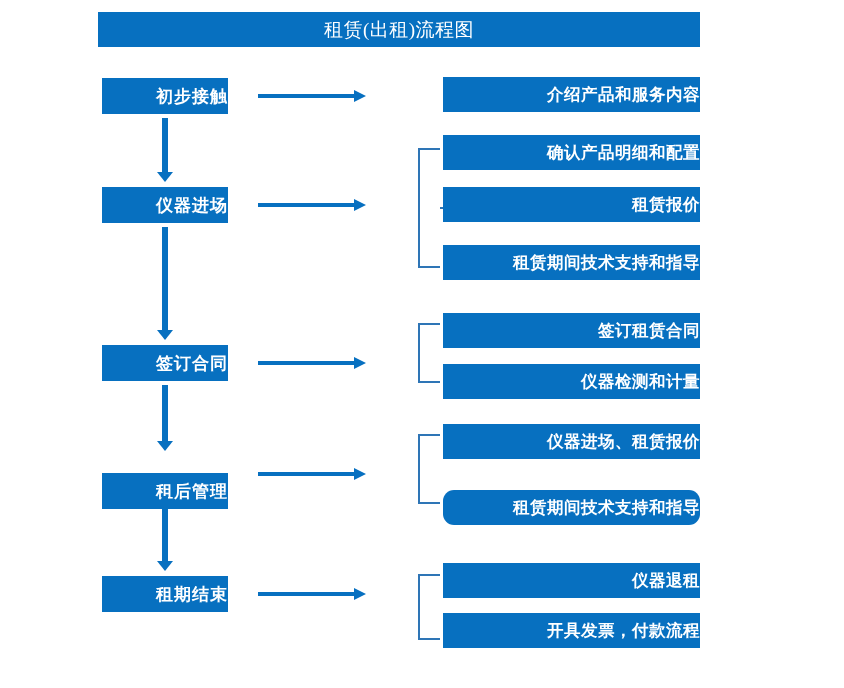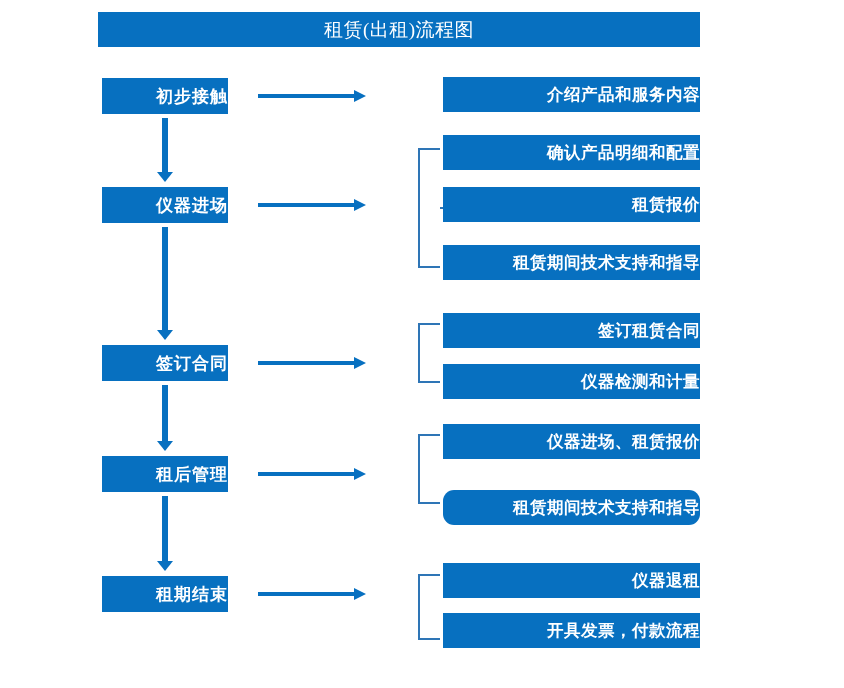--- a/index.html
+++ b/index.html
@@ -144,21 +144,21 @@
   </div>
 
   <div class="node stage" style="left:102px; top:187px;">
     <span>仪器进场</span>
   </div>
 
   <div class="node stage" style="left:102px; top:345px;">
     <span>签订合同</span>
   </div>
 
-  <div class="node stage" style="left:102px; top:456px;padding-left:48px;">
+  <div class="node stage" style="left:102px; top:473px;padding-left:48px;">
     <span>租后管理</span>
   </div>
 
   <div class="node stage" style="left:102px; top:576px;">
     <span>租期结束</span>
   </div>
 
   <div class="v-arrow" style="top:118px; height:64px;">
     <div class="shaft" style="height:54px;"></div>
     <div class="head" style="top:54px;"></div>

